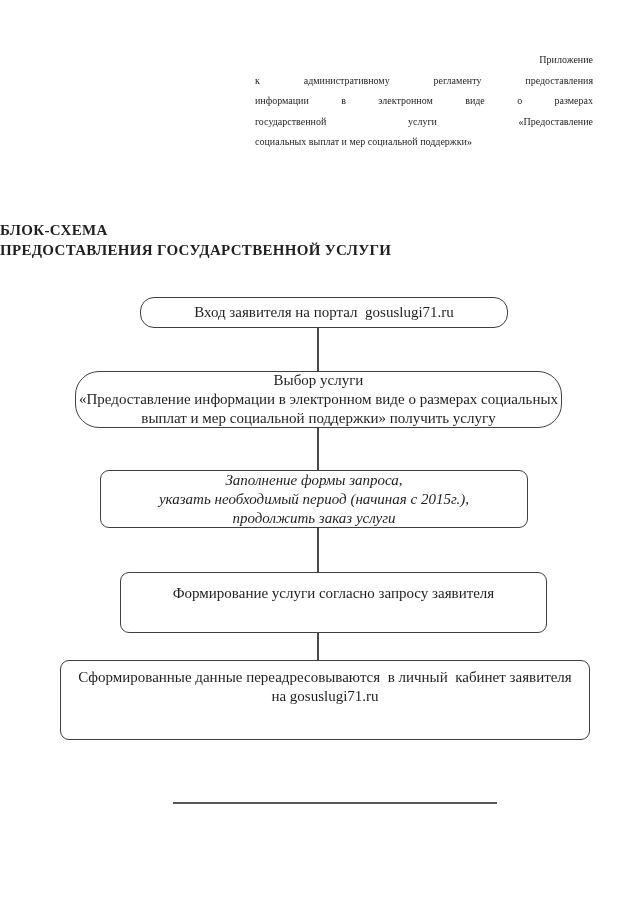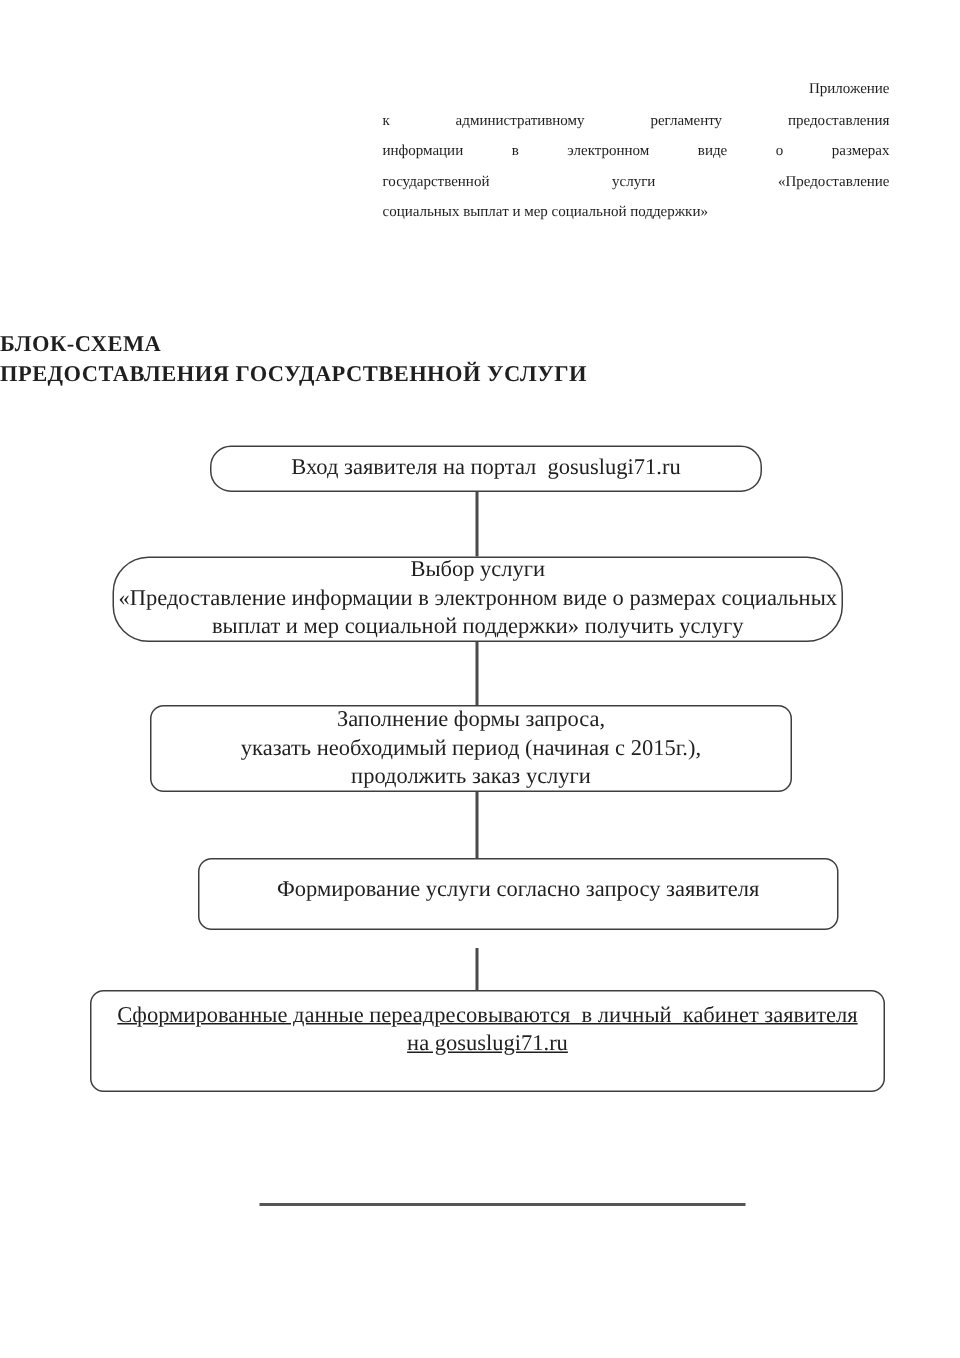--- a/index.html
+++ b/index.html
@@ -48,25 +48,25 @@
     display: flex;
     flex-direction: column;
     align-items: center;
     justify-content: center;
     font-size: 15px;
     line-height: 19px;
   }
   .box .line { display: block; white-space: pre; text-align: center; }
   .box-1 { left: 140px; top: 297px; width: 368px; height: 31px; border-radius: 14px; }
   .box-2 { left: 75px;  top: 371px; width: 487px; height: 57px; border-radius: 24px; }
-  .box-3 { left: 100px; top: 470px; width: 428px; height: 58px; }
-  .box-4 { left: 132px; top: 572px; width: 427px; height: 48px;
+  .box-3 { left: 100px; top: 470px; width: 428px; height: 58px; font-style: italic; }
+  .box-4 { left: 120px; top: 572px; width: 427px; height: 61px;
            justify-content: flex-start; padding-top: 11px; }
-  .box-5 { left: 60px;  top: 660px; width: 530px; height: 68px;
-           justify-content: flex-start; padding-top: 7px; text-decoration: underline; }
+  .box-5 { left: 60px;  top: 660px; width: 530px; height: 80px;
+           justify-content: flex-start; padding-top: 7px; }
 
   
   .vline {
     position: absolute;
     left: 317px;
     width: 2px;
     background: #4a4a4a;
   }
   .v1 { top: 328px; height: 43px; }
   .v2 { top: 428px; height: 42px; }

